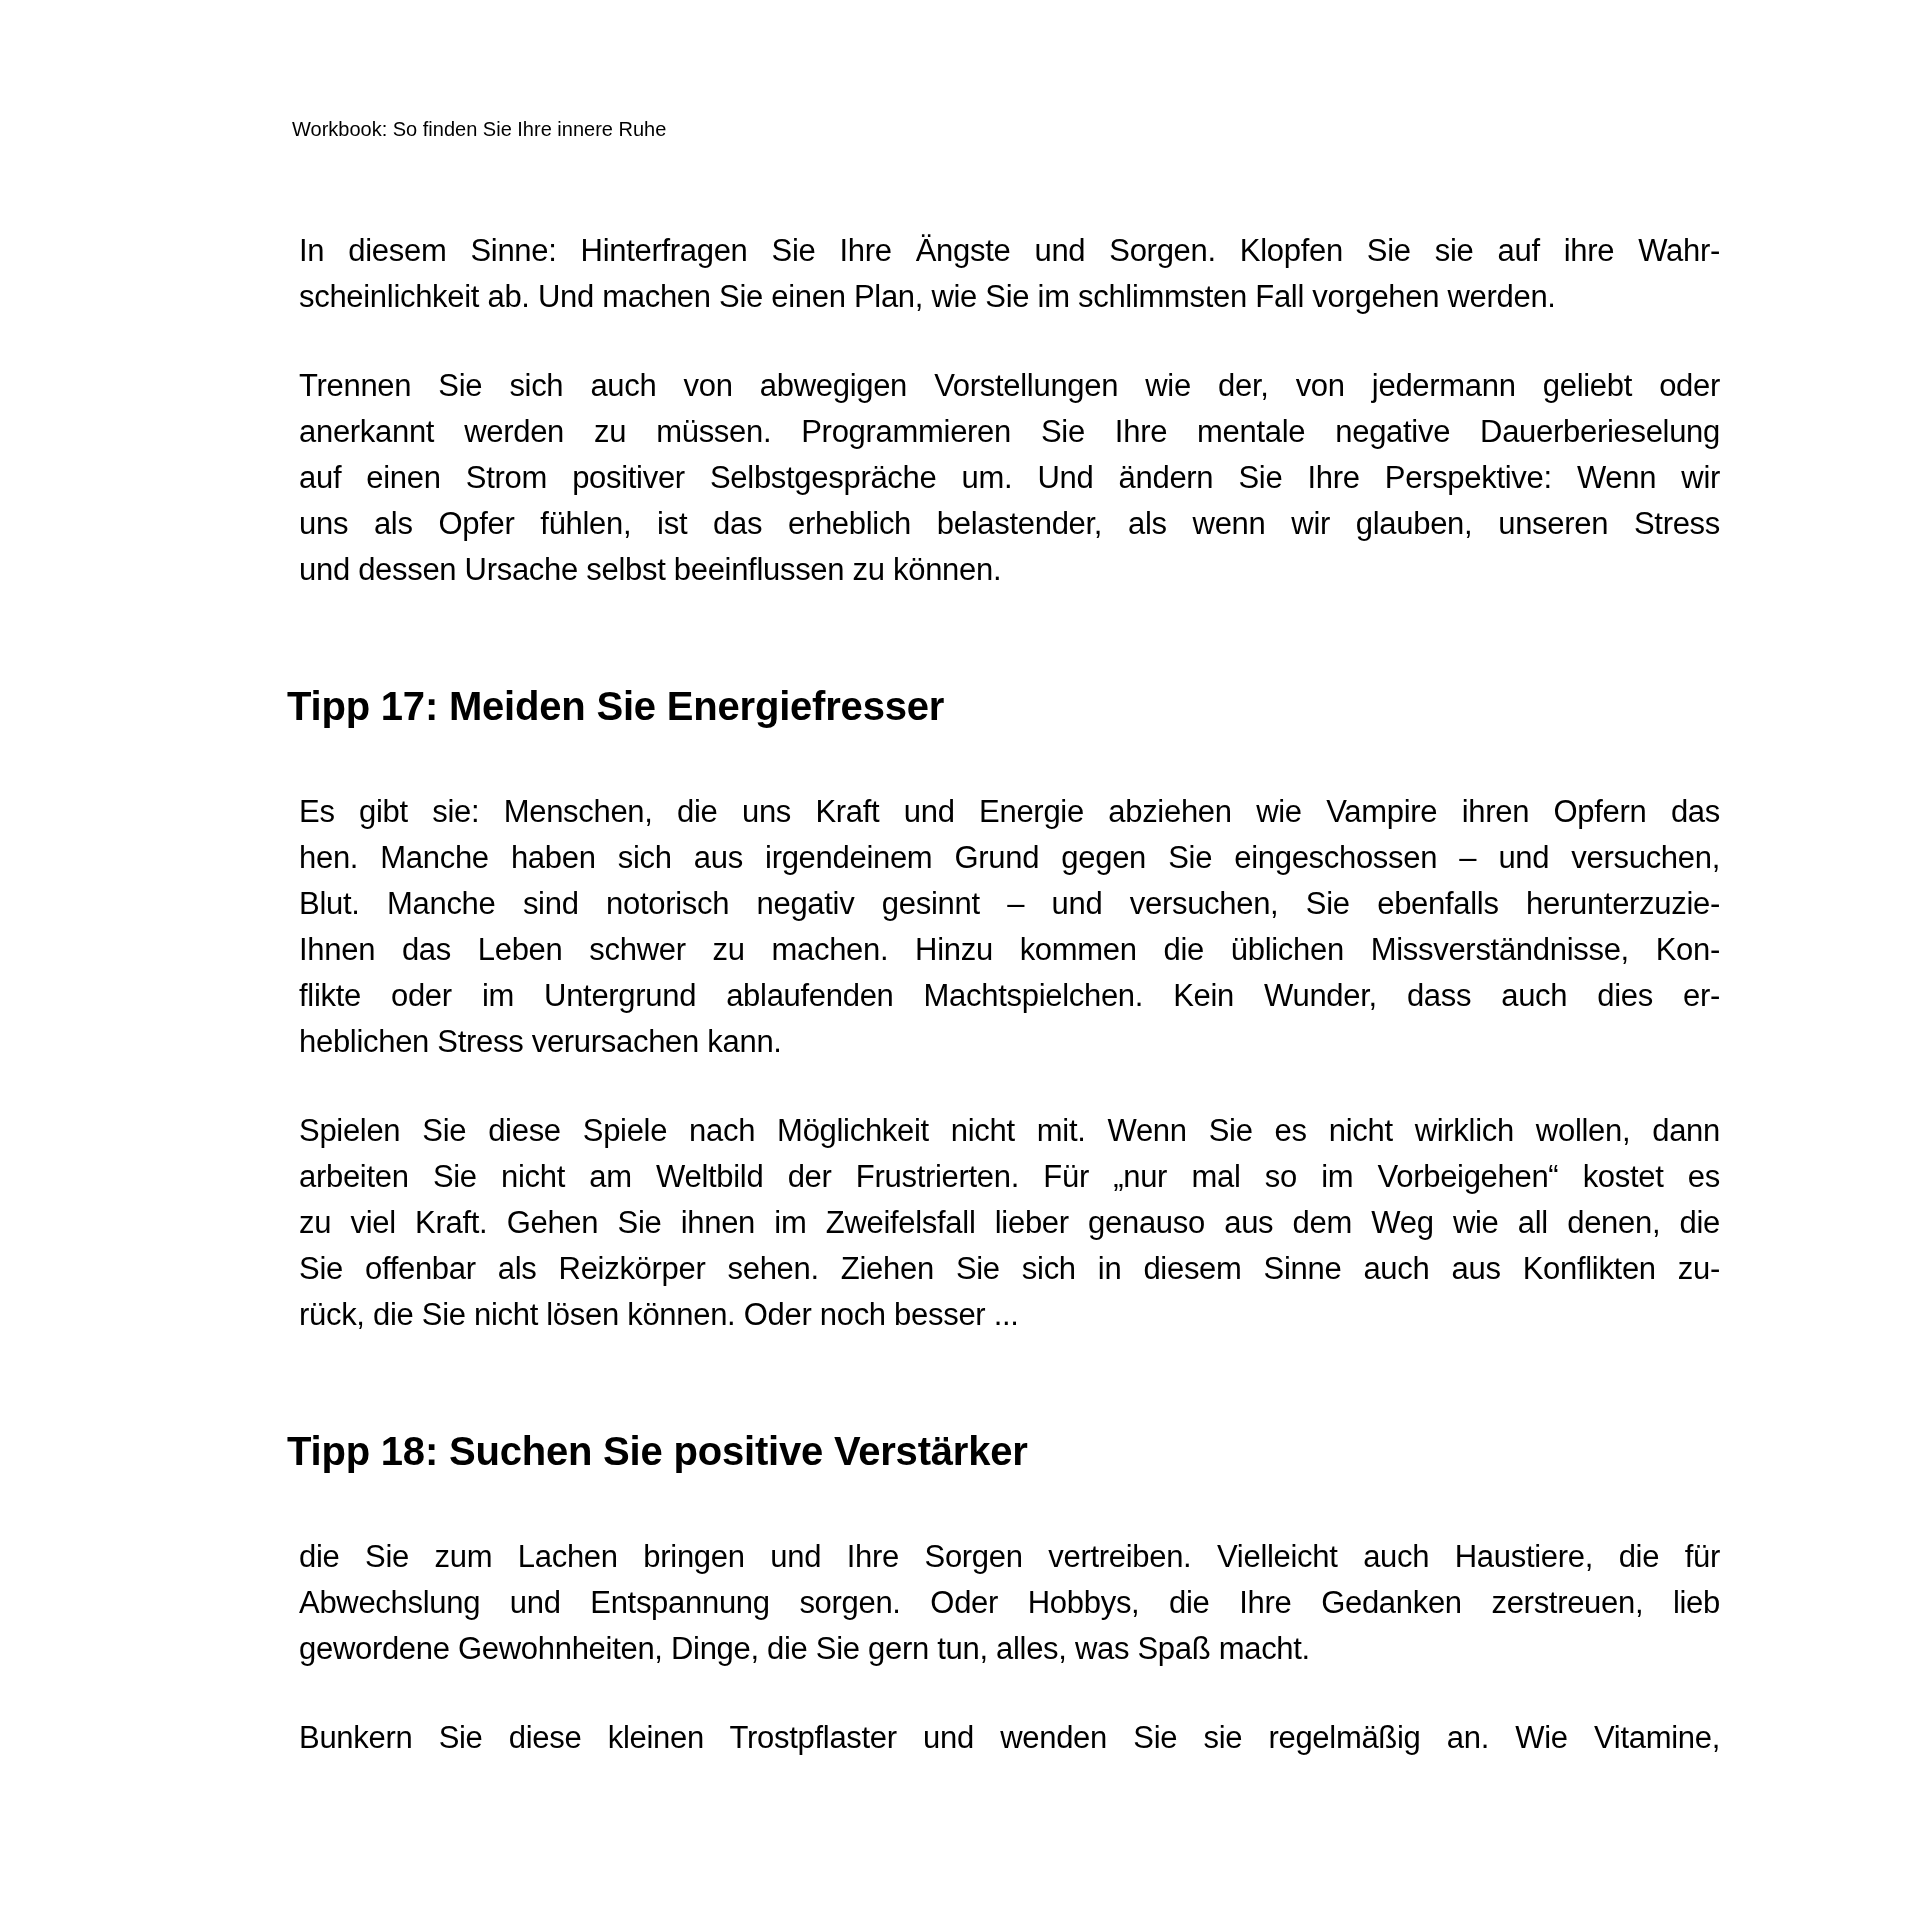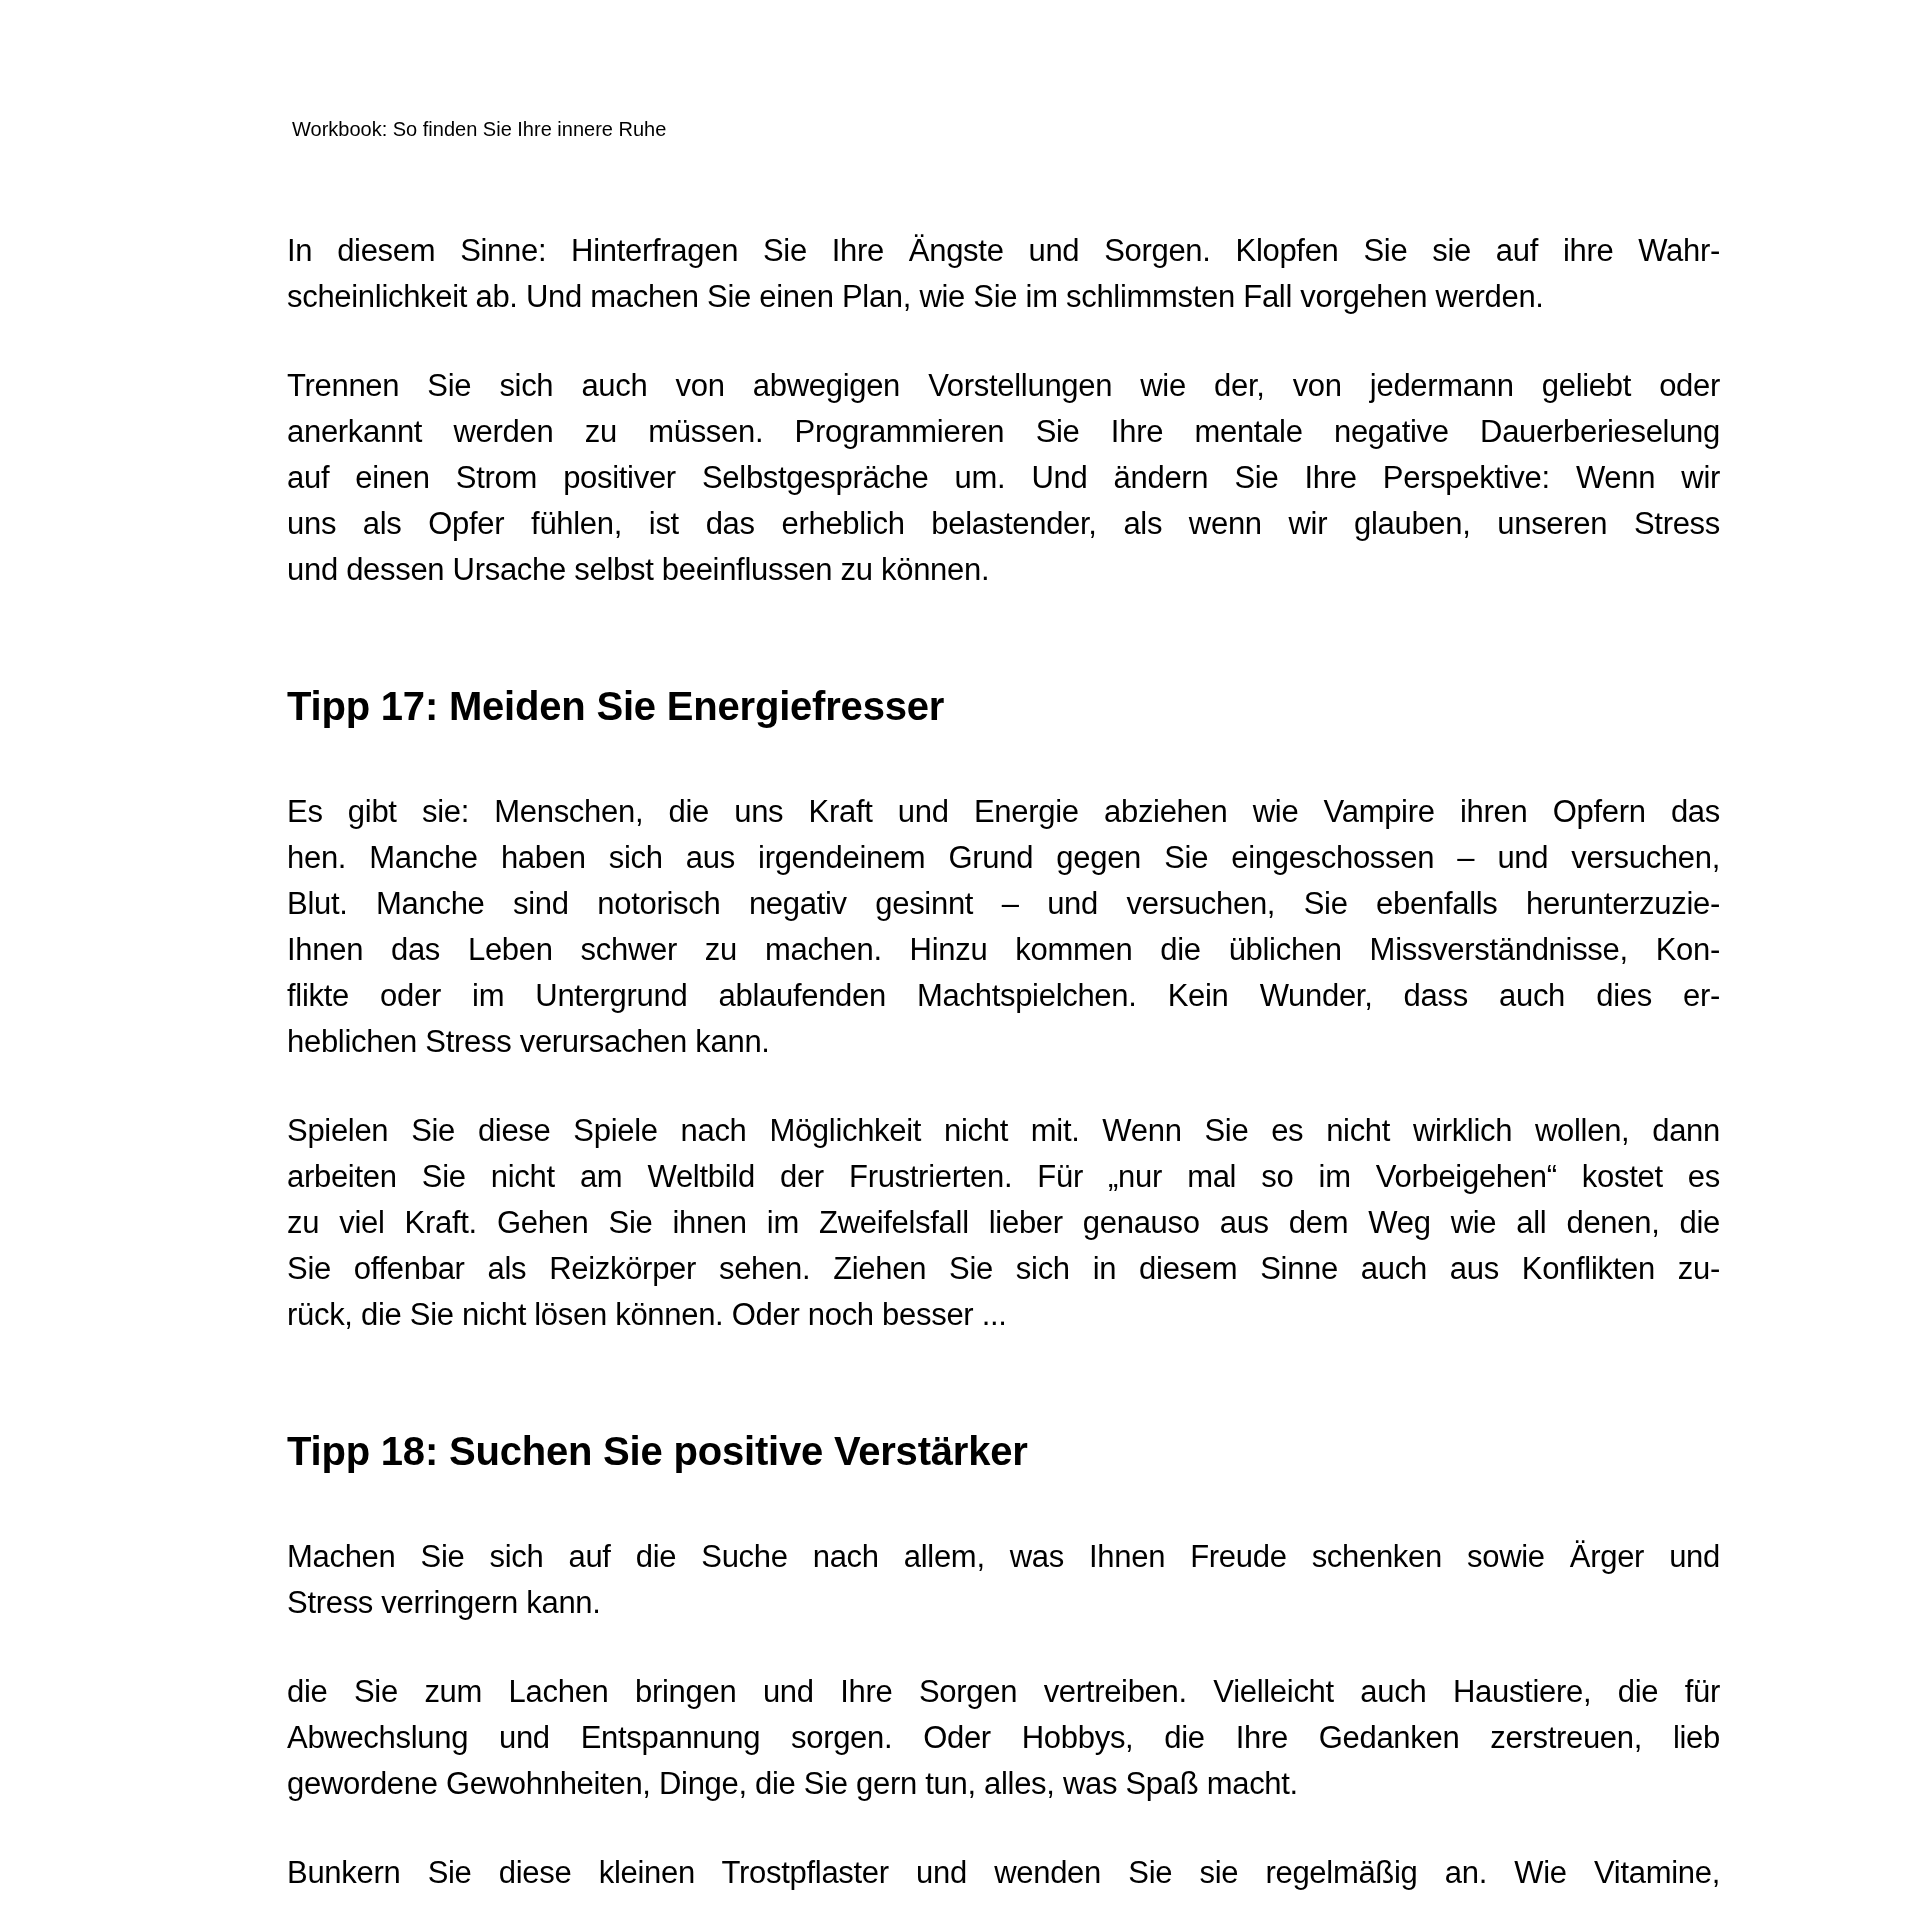--- a/index.html
+++ b/index.html
@@ -25,21 +25,21 @@
   .content {
     position: absolute;
     left: 287px;
     top: 228px;
     width: 1433px;
     font-size: 31px;
     line-height: 46px;
     letter-spacing: -0.3px;
     color: #000000;
   }
-  .para { margin: 0 0 43px 0; }
+  .para { margin: 0 0 43px 12px; }
   .line { text-align: justify; text-align-last: justify; }
   .line.last { text-align-last: left; }
   h2.section-heading {
     font-size: 40px;
     line-height: 55px;
     font-weight: bold;
     letter-spacing: -0.2px;
     margin: 86px 0 55px 0;
   }
 </style>
@@ -72,24 +72,20 @@
       </div>
       <div class="para">
         <div class="line">Spielen Sie diese Spiele nach Möglichkeit nicht mit. Wenn Sie es nicht wirklich wollen, dann</div>
         <div class="line">arbeiten Sie nicht am Weltbild der Frustrierten. Für „nur mal so im Vorbeigehen“ kostet es</div>
         <div class="line">zu viel Kraft. Gehen Sie ihnen im Zweifelsfall lieber genauso aus dem Weg wie all denen, die</div>
         <div class="line">Sie offenbar als Reizkörper sehen. Ziehen Sie sich in diesem Sinne auch aus Konflikten zu-</div>
         <div class="line last">rück, die Sie nicht lösen können. Oder noch besser ...</div>
       </div>
       <h2 class="section-heading">Tipp 18: Suchen Sie positive Verstärker</h2>
       <div class="para">
-        <div class="line">Machen Sie sich auf die Suche nach allem, was Ihnen Freude schenken sowie Ärger und</div>
-        <div class="line last">Stress verringern kann.</div>
-      </div>
-      <div class="para">
         <div class="line">die Sie zum Lachen bringen und Ihre Sorgen vertreiben. Vielleicht auch Haustiere, die für</div>
         <div class="line">Abwechslung und Entspannung sorgen. Oder Hobbys, die Ihre Gedanken zerstreuen, lieb</div>
         <div class="line last">gewordene Gewohnheiten, Dinge, die Sie gern tun, alles, was Spaß macht.</div>
       </div>
       <div class="para">
         <div class="line">Bunkern Sie diese kleinen Trostpflaster und wenden Sie sie regelmäßig an. Wie Vitamine,</div>
       </div>
     </div>
 
 </div>

